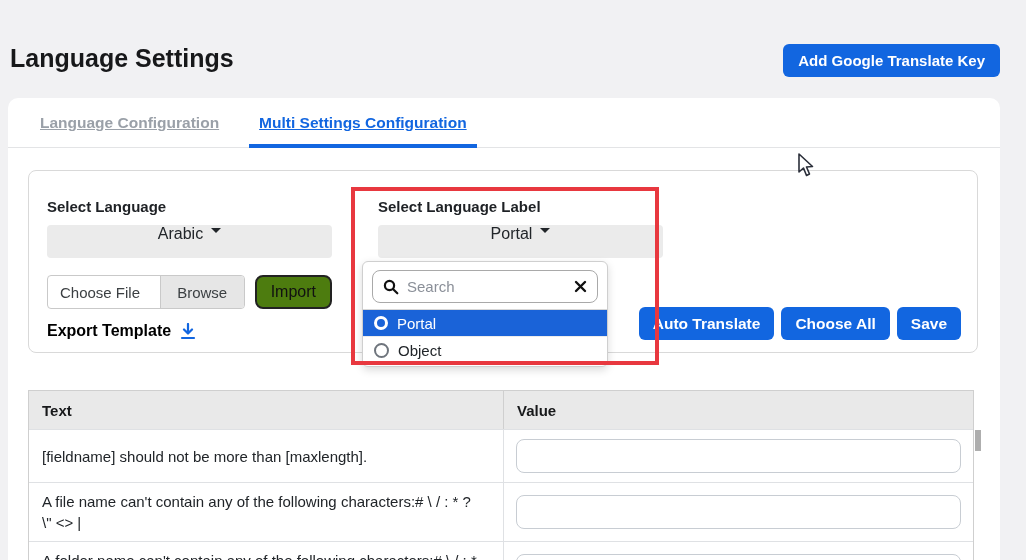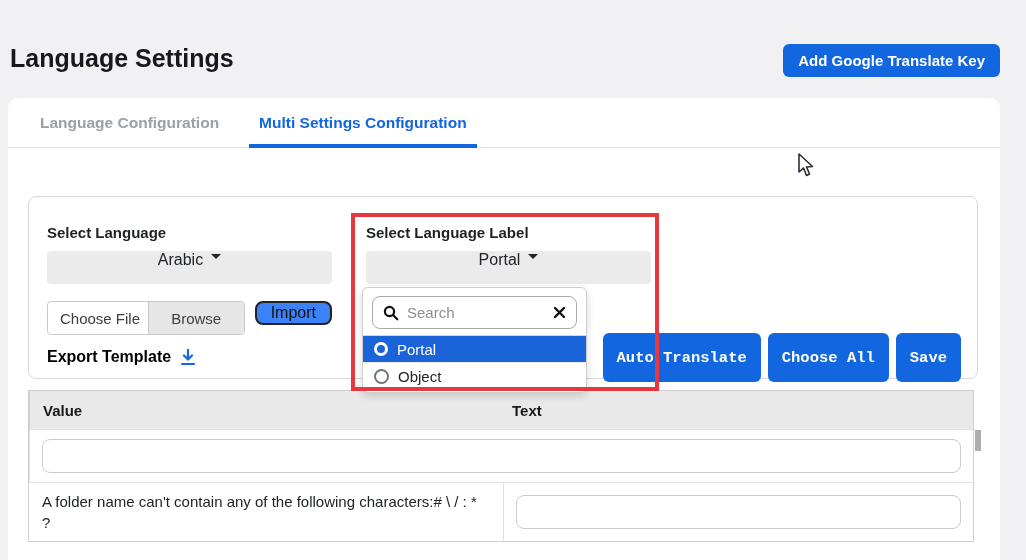--- a/index.html
+++ b/index.html
@@ -18,69 +18,69 @@
   #add-key-btn { position:absolute; right:26px; top:44px; height:33px; padding:0 15px; }
 
   
   .card { position:absolute; left:8px; top:98px; width:992px; height:462px;
           background:#fff; border-radius:10px 10px 0 0; }
 
   
   .tabs { display:flex; gap:20px; padding-left:22px; height:50px;
           border-bottom:1px solid #e3e4e6; align-items:stretch; }
   .tab { font-size:15.5px; font-weight:bold; padding:0 10px; display:flex; align-items:center;
-         color:#9aa0a8; cursor:pointer; position:relative; }
+         color:#9aa0a8; cursor:pointer; position:relative;text-decoration:underline; }
   .tab.active { color:#1266e0; }
   .tab.active::after { content:""; position:absolute; left:0; right:0; bottom:-1px; height:4px; background:#1266e0; }
 
   
   .panel { position:absolute; left:20px; top:72px; width:950px; height:183px;
-           border:1px solid #d9d9d9; border-radius:8px;margin-top:26px; }
+           border:1px solid #d9d9d9; border-radius:8px; }
   .group-label { font-size:15px; font-weight:bold; color:#1e2125; }
 
   .left-group { position:absolute; left:18px; top:27px; width:285px; }
   .select-btn { margin-top:10px; width:285px; height:33px; background:#ebebeb; border:none;
                 border-radius:4px; font-family:inherit; font-size:16px; color:#212529;
                 display:flex; justify-content:center; cursor:pointer; width:285px; }
   .caret { display:inline-block; width:0; height:0; margin-left:8px; margin-top:3px;
            border-left:5px solid transparent; border-right:5px solid transparent;
            border-top:5px solid #212529; }
 
   .file-row { margin-top:17px; display:flex; }
   .file-input { width:213px; height:34px; border:1px solid #c9c9c9; border-radius:4px;
                 display:flex; overflow:hidden; background:#fff; cursor:pointer; }
   .file-name { flex:1; display:flex; align-items:center; padding-left:12px; font-size:15px; color:#3c4043; }
-  .file-browse { width:96px; background:#e6e6e6; border-left:1px solid #c9c9c9; display:flex;
+  .file-browse { width:84px; background:#e6e6e6; border-left:1px solid #c9c9c9; display:flex;
                  align-items:center; justify-content:center; font-size:15px; color:#3c4043; }
-  .import-btn { margin-left:10px; height:24px; padding:0 14px; background:#3b82f6;
+  .import-btn { margin-left:10px; height:34px; padding:0 14px; background:#4d7c0f;
                 border:2px solid #222; border-radius:8px; font-family:inherit; font-size:16px;
                 color:#111; cursor:pointer; }
 
   .export-link { margin-top:13px; display:flex; align-items:center; gap:9px;
                  color:#000000; font-size:16px; font-weight:bold; cursor:pointer; text-decoration:none; }
 
-  .mid-group { position:absolute; left:337px; top:27px; width:285px; }
-  .dropdown-panel { position:absolute; left:333px; top:90px; width:225px; background:#fff;
+  .mid-group { position:absolute; left:349px; top:27px; width:285px; }
+  .dropdown-panel { position:absolute; left:333px; top:90px; width:246px; background:#fff;
                     border:1px solid #cfcfcf; border-radius:6px; box-shadow:0 3px 8px rgba(0,0,0,.15);
                     padding-bottom:3px; z-index:5; }
   .search-wrap { margin:8px 9px 6px 9px; height:33px; border:1px solid #a9a9a9; border-radius:8px;
                  display:flex; align-items:center; padding:0 10px; gap:8px; background:#fff; }
   .search-wrap input { border:none; outline:none; flex:1; font-family:inherit; font-size:15px; color:#212529; min-width:0; }
   .search-wrap input::placeholder { color:#8a8f98; }
   .opt-row { height:27px; display:flex; align-items:center; gap:9px; padding-left:11px;
              font-size:15px; color:#212529; border-top:1px solid #ececec; cursor:pointer; }
   .opt-row.selected { background:#1a63d8; color:#fff; border-top:1px solid #d7d7d7; }
   .radio { width:15px; height:15px; border-radius:50%; border:2px solid #6f757d; background:transparent; flex:0 0 auto; }
   .opt-row.selected .radio { border:3px solid #fff; width:14px; height:14px; }
 
   .red-box { position:absolute; left:322px; top:16px; width:308px; height:178px;
              border:4px solid #e8383f; z-index:6; pointer-events:none; }
 
   .actions { position:absolute; right:16px; top:136px; display:flex; gap:7px; }
-  .actions .btn-blue { height:49px; padding:0 14px; font-size:15.5px;font-family:Liberation Mono, monospace; }
+  .actions .btn-blue { height:33px; padding:0 14px; font-size:15.5px; }
 
   
   .table-wrap { position:absolute; left:28px; top:390px; width:946px;
                 border:1px solid #cfcfcf; background:#fff; }
   .thead { display:flex; background:#e9e9e9; height:38px; font-weight:bold; font-size:15px; color:#17181a; }
   .th { display:flex; align-items:center; padding-left:13px; }
   .th.text-col { width:474px; }
   .th.value-col { flex:1; border-left:1px solid #cfcfcf; }
   .trow { display:flex; border-top:1px solid #dfe1e4; min-height:52px; }
   .td-text { width:474px; padding:8px 26px 8px 13px; font-size:15px; color:#212529;
@@ -175,24 +175,31 @@
       <div class="actions">
         <button class="btn-blue">Auto Translate</button>
         <button class="btn-blue">Choose All</button>
         <button class="btn-blue">Save</button>
       </div>
     </div>
   </div>
 
   <div class="table-wrap">
     <div class="thead">
+      <div class="th text-col">Text</div>
       <div class="th value-col">Value</div>
-      <div class="th text-col">Text</div>
     </div>
     <div class="trow">
+      <div class="td-text">[fieldname] should not be more than [maxlength].</div>
+      <div class="td-value">
+        <input type="text" value="" style="">
+      </div>
+    </div>
+    <div class="trow">
+      <div class="td-text">A file name can't contain any of the following characters:# \ / : * ? \" &lt;&gt; |</div>
       <div class="td-value">
         <input type="text" value="" style="">
       </div>
     </div>
     <div class="trow">
       <div class="td-text">A folder name can't contain any of the following characters:# \ / : * ?</div>
       <div class="td-value">
         <input type="text" value="" style="">
       </div>
     </div>

